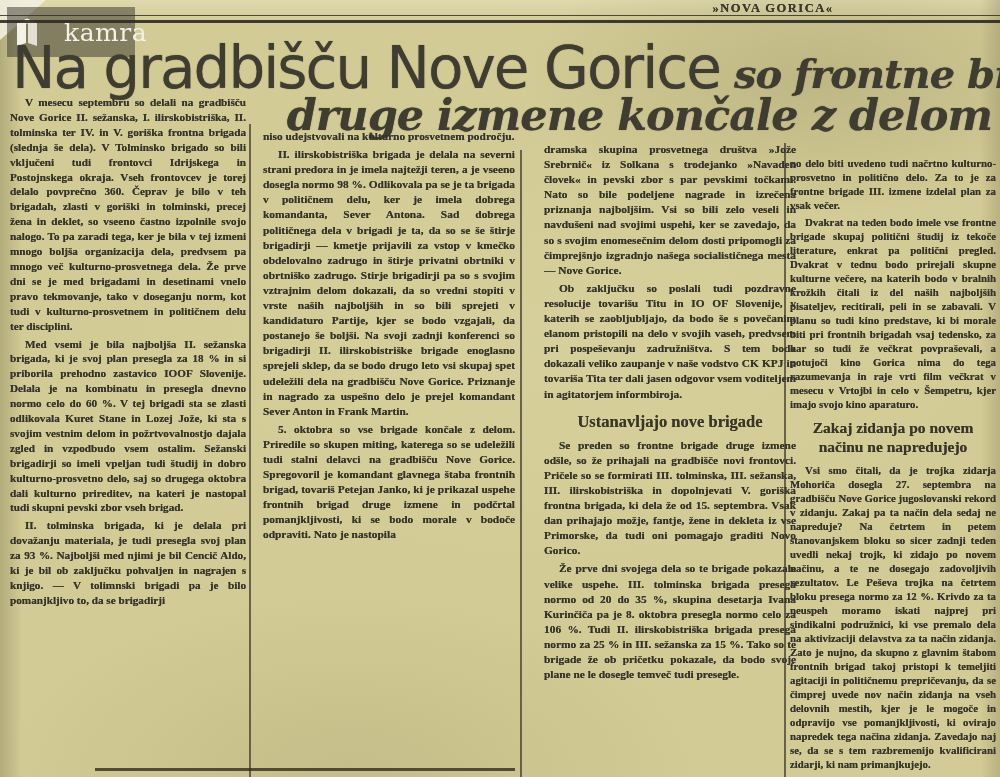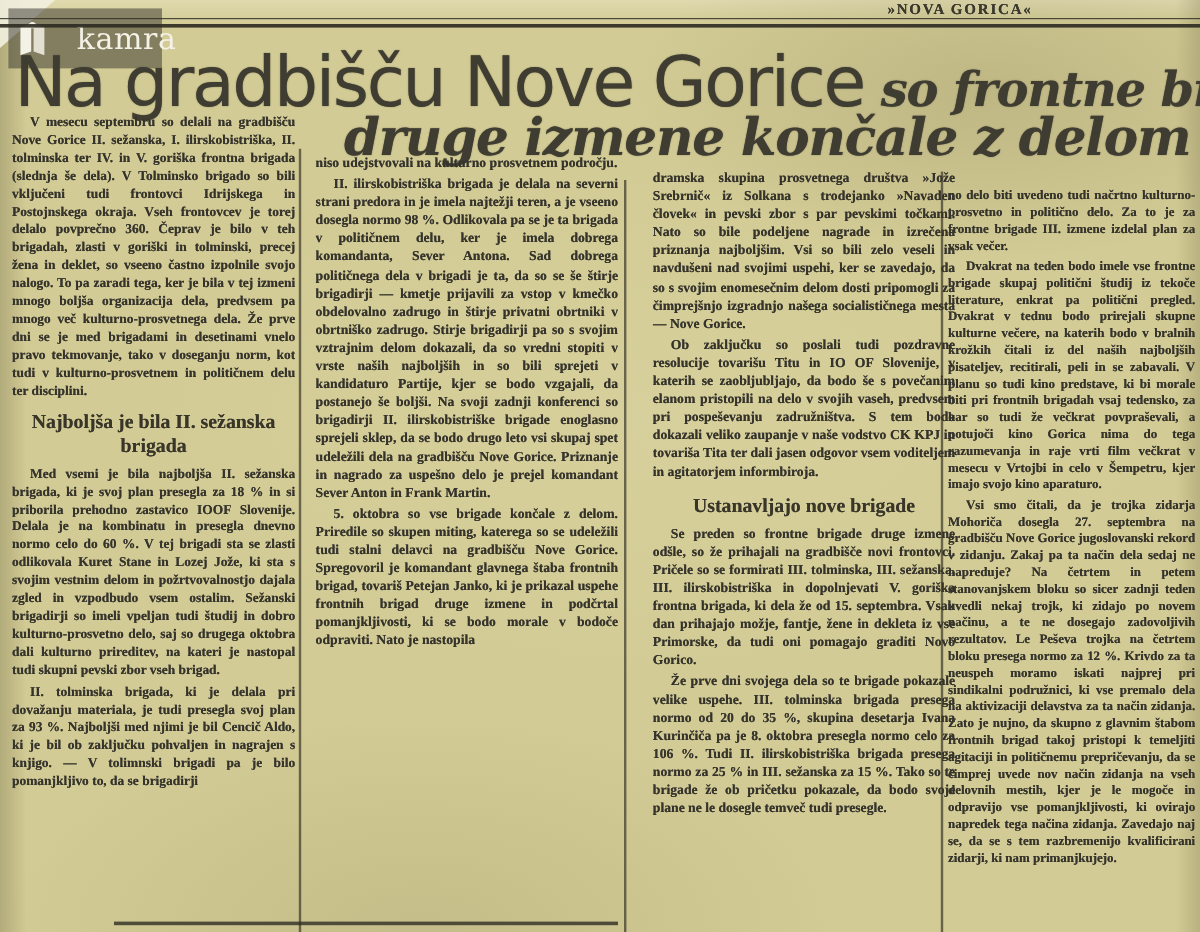--- a/index.html
+++ b/index.html
@@ -14,21 +14,21 @@
       radial-gradient(600px 300px at 55% 45%, rgba(255,250,215,.10), transparent 75%),
       linear-gradient(90deg, rgba(95,88,55,.28) 0, rgba(95,88,55,0) 2.2%),
       linear-gradient(270deg, rgba(95,88,55,.22) 0, rgba(95,88,55,0) 2%),
       linear-gradient(180deg, rgba(238,233,203,.45) 0, rgba(238,233,203,0) 22px),
       #d2cb95;
     font-family:"Liberation Serif","DejaVu Serif",serif;
     color:#34322a;
   }
   
   .masthead{
-    position:absolute;top:1px;left:715px;width:170px;
+    position:absolute;top:1px;left:688px;width:170px;
     text-align:center;font-weight:bold;font-size:12.5px;letter-spacing:1.5px;
     color:#3b382d;text-shadow:0 0 .5px #3b382d;
   }
   .top-rule{
     position:absolute;left:0;right:0;top:15px;height:4px;
     border-top:1.5px solid rgba(52,50,40,.85);
     border-bottom:3px solid rgba(45,43,34,.9);
   }
   
   .corner{
@@ -103,21 +103,20 @@
   <div class="top-rule"></div>
 
   <div class="hl1">
     <span class="hl-sans">Na gradbišču Nove Gorice</span>
     <span class="hl-ital">so frontne brigade</span>
   </div>
   <div class="hl2 hl-ital">druge izmene končale z delom</div>
 
   <div class="col" id="col1">
     <p>V mesecu septembru so delali na gradbišču Nove Gorice II. sežanska, I. ilirskobistriška, II. tolminska ter IV. in V. goriška frontna brigada (slednja še dela). V Tolminsko brigado so bili vključeni tudi frontovci Idrijskega in Postojnskega okraja. Vseh frontovcev je torej delalo povprečno 360. Čeprav je bilo v teh brigadah, zlasti v goriški in tolminski, precej žena in deklet, so vseeno častno izpolnile svojo nalogo. To pa zaradi tega, ker je bila v tej izmeni mnogo boljša organizacija dela, predvsem pa mnogo več kulturno-prosvetnega dela. Že prve dni se je med brigadami in desetinami vnelo pravo tekmovanje, tako v doseganju norm, kot tudi v kulturno-prosvetnem in političnem delu ter disciplini.</p>
-    <h3>Najboljša je bila II. sežanska brigada</h3>
     <p>Med vsemi je bila najboljša II. sežanska brigada, ki je svoj plan presegla za 18 % in si priborila prehodno zastavico IOOF Slovenije. Delala je na kombinatu in presegla dnevno normo celo do 60 %. V tej brigadi sta se zlasti odlikovala Kuret Stane in Lozej Jože, ki sta s svojim vestnim delom in požrtvovalnostjo dajala zgled in vzpodbudo vsem ostalim. Sežanski brigadirji so imeli vpeljan tudi študij in dobro kulturno-prosvetno delo, saj so drugega oktobra dali kulturno prireditev, na kateri je nastopal tudi skupni pevski zbor vseh brigad.</p>
     <p>II. tolminska brigada, ki je delala pri dovažanju materiala, je tudi presegla svoj plan za 93 %. Najboljši med njimi je bil Cencič Aldo, ki je bil ob zaključku pohvaljen in nagrajen s knjigo. — V tolimnski brigadi pa je bilo pomanjkljivo to, da se brigadirji</p>
   </div>
 
   <div class="col" id="col2">
     <p class="cont">niso udejstvovali na kulturno prosvetnem področju.</p>
     <p>II. ilirskobistriška brigada je delala na severni strani predora in je imela najtežji teren, a je vseeno dosegla normo 98 %. Odlikovala pa se je ta brigada v političnem delu, ker je imela dobrega komandanta, Sever Antona. Sad dobrega političnega dela v brigadi je ta, da so se še štirje brigadirji — kmetje prijavili za vstop v kmečko obdelovalno zadrugo in štirje privatni obrtniki v obrtniško zadrugo. Stirje brigadirji pa so s svojim vztrajnim delom dokazali, da so vredni stopiti v vrste naših najboljših in so bili sprejeti v kandidaturo Partije, kjer se bodo vzgajali, da postanejo še boljši. Na svoji zadnji konferenci so brigadirji II. ilirskobistriške brigade enoglasno sprejeli sklep, da se bodo drugo leto vsi skupaj spet udeležili dela na gradbišču Nove Gorice. Priznanje in nagrado za uspešno delo je prejel komandant Sever Anton in Frank Martin.</p>
     <p>5. oktobra so vse brigade končale z delom. Priredile so skupen miting, katerega so se udeležili tudi stalni delavci na gradbišču Nove Gorice. Spregovoril je komandant glavnega štaba frontnih brigad, tovariš Petejan Janko, ki je prikazal uspehe frontnih brigad druge izmene in podčrtal pomanjkljivosti, ki se bodo morale v bodoče odpraviti. Nato je nastopila</p>
   </div>
 
@@ -125,20 +124,21 @@
     <p class="cont">dramska skupina prosvetnega društva »Jože Srebrnič« iz Solkana s trodejanko »Navaden človek« in pevski zbor s par pevskimi točkami. Nato so bile podeljene nagrade in izrečena priznanja najboljšim. Vsi so bili zelo veseli in navdušeni nad svojimi uspehi, ker se zavedajo, da so s svojim enomesečnim delom dosti pripomogli za čimprejšnjo izgradnjo našega socialističnega mesta — Nove Gorice.</p>
     <p>Ob zaključku so poslali tudi pozdravne resolucije tovarišu Titu in IO OF Slovenije, v katerih se zaobljubljajo, da bodo še s povečanim elanom pristopili na delo v svojih vaseh, predvsem pri pospeševanju zadružništva. S tem bodo dokazali veliko zaupanje v naše vodstvo CK KPJ in tovariša Tita ter dali jasen odgovor vsem voditeljem in agitatorjem informbiroja.</p>
     <h3>Ustanavljajo nove brigade</h3>
     <p>Se preden so frontne brigade druge izmene odšle, so že prihajali na gradbišče novi frontovci. Pričele so se formirati III. tolminska, III. sežanska, III. ilirskobistriška in dopolnjevati V. goriška frontna brigada, ki dela že od 15. septembra. Vsak dan prihajajo možje, fantje, žene in dekleta iz vse Primorske, da tudi oni pomagajo graditi Novo Gorico.</p>
     <p>Že prve dni svojega dela so te brigade pokazale velike uspehe. III. tolminska brigada presega normo od 20 do 35 %, skupina desetarja Ivana Kurinčiča pa je 8. oktobra presegla normo celo za 106 %. Tudi II. ilirskobistriška brigada presega normo za 25 % in III. sežanska za 15 %. Tako so te brigade že ob pričetku pokazale, da bodo svoje plane ne le dosegle temveč tudi presegle.</p>
   </div>
 
   <div class="col" id="col4">
     <p class="cont">no delo biti uvedeno tudi načrtno kulturno-prosvetno in politično delo. Za to je za frontne brigade III. izmene izdelal plan za vsak večer.</p>
     <p>Dvakrat na teden bodo imele vse frontne brigade skupaj politični študij iz tekoče literature, enkrat pa politični pregled. Dvakrat v tednu bodo prirejali skupne kulturne večere, na katerih bodo v bralnih krožkih čitali iz del naših najboljših pisateljev, recitirali, peli in se zabavali. V planu so tudi kino predstave, ki bi morale biti pri frontnih brigadah vsaj tedensko, za kar so tudi že večkrat povpraševali, a potujoči kino Gorica nima do tega razumevanja in raje vrti film večkrat v mesecu v Vrtojbi in celo v Šempetru, kjer imajo svojo kino aparaturo.</p>
+    <h3>Zakaj zidanja po novem načinu ne napredujejo</h3>
     <p>Vsi smo čitali, da je trojka zidarja Mohoriča dosegla 27. septembra na gradbišču Nove Gorice jugoslovanski rekord v zidanju. Zakaj pa ta način dela sedaj ne napreduje? Na četrtem in petem stanovanjskem bloku so sicer zadnji teden uvedli nekaj trojk, ki zidajo po novem načinu, a te ne dosegajo zadovoljivih rezultatov. Le Peševa trojka na četrtem bloku presega normo za 12 %. Krivdo za ta neuspeh moramo iskati najprej pri sindikalni podružnici, ki vse premalo dela na aktivizaciji delavstva za ta način zidanja. Zato je nujno, da skupno z glavnim štabom frontnih brigad takoj pristopi k temeljiti agitaciji in političnemu prepričevanju, da se čimprej uvede nov način zidanja na vseh delovnih mestih, kjer je le mogoče in odpravijo vse pomanjkljivosti, ki ovirajo napredek tega načina zidanja. Zavedajo naj se, da se s tem razbremenijo kvalificirani zidarji, ki nam primanjkujejo.</p>
   </div>
 
   <div class="vrule" id="vr1"></div>
   <div class="vrule" id="vr2"></div>
   <div class="vrule" id="vr3"></div>
   <div class="brule"></div>
 
 </div>
 

